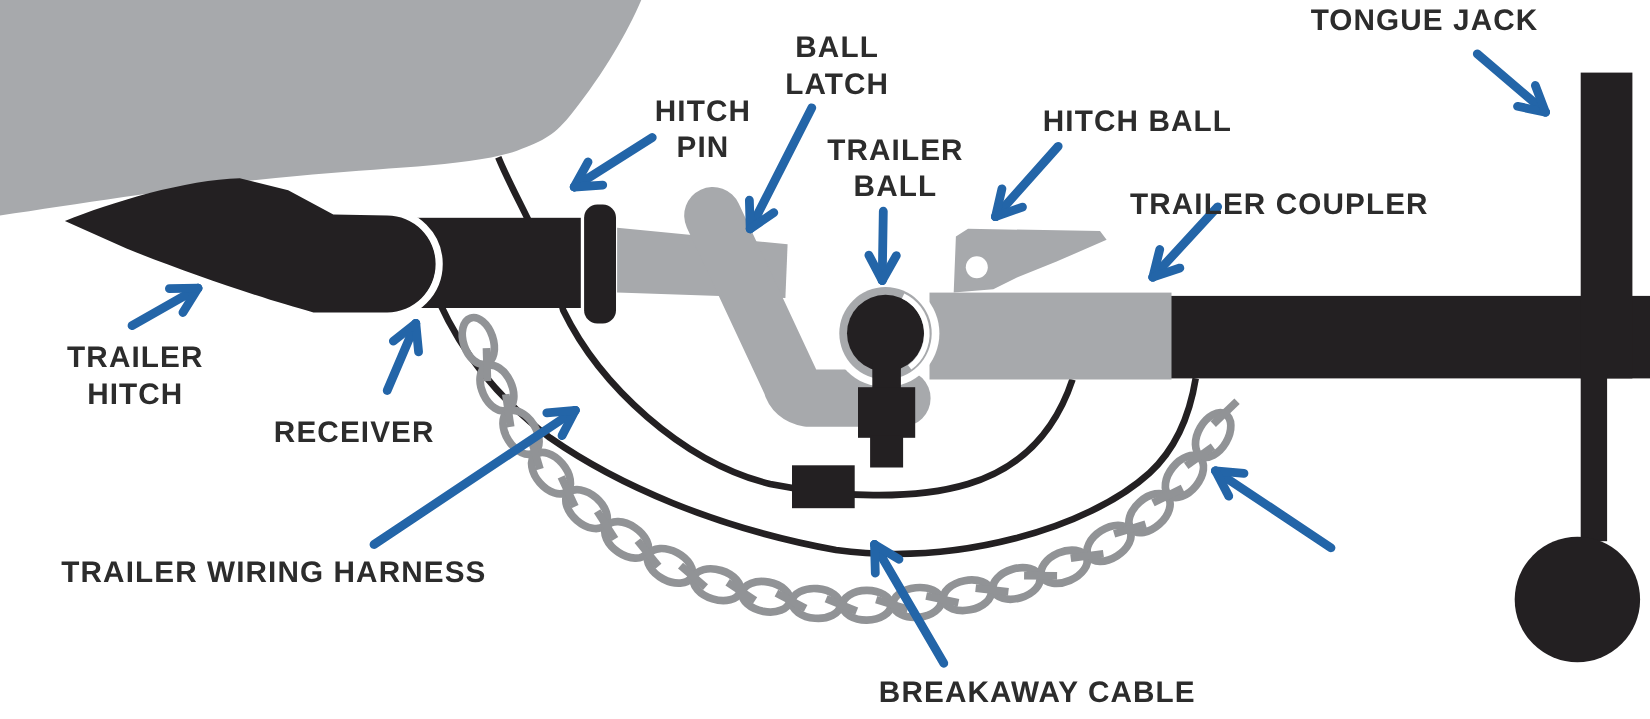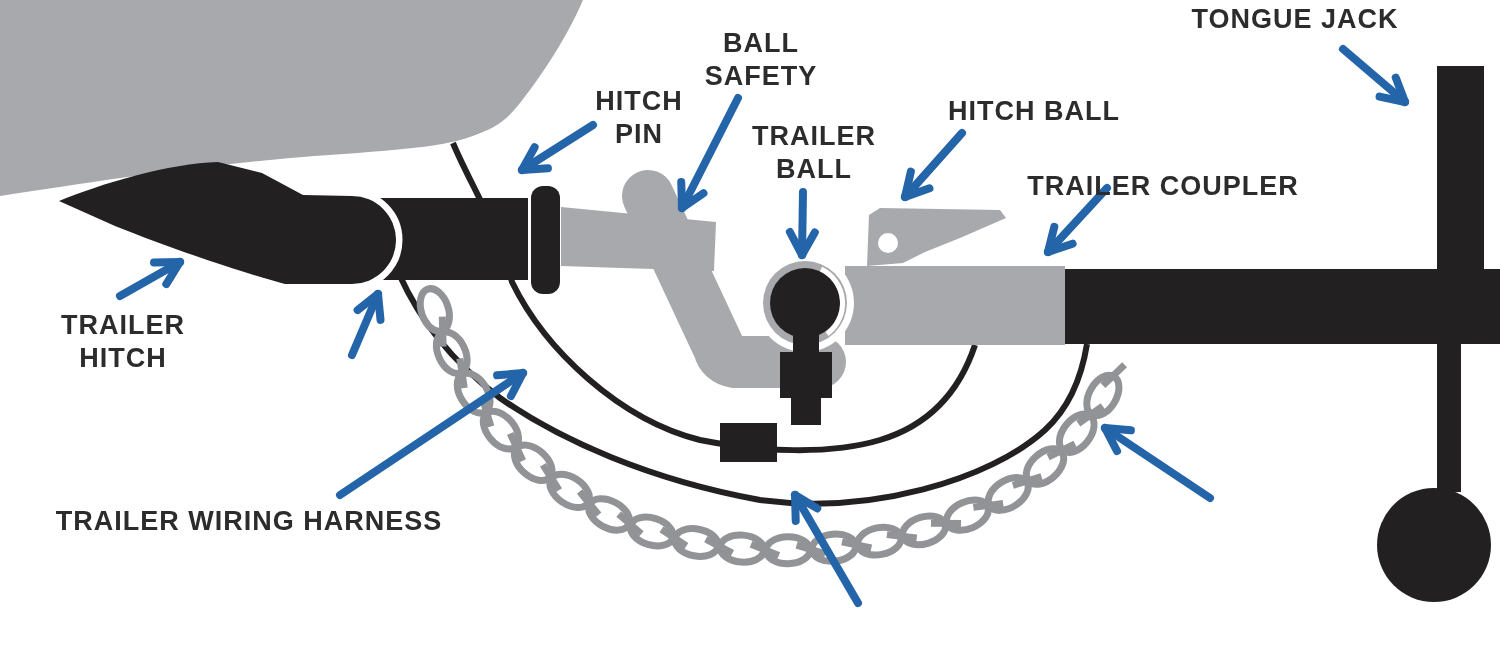--- a/index.html
+++ b/index.html
@@ -165,38 +165,42 @@
           <line x1="795" y1="495" x2="795.729839776733" y2="520.9897544024622" class="arrow"></line>
         </g>
       </g>
   </svg>
 
   <div class="lbl" style="left:123px;top:342px">
     <span>TRAILER</span>
     <span>HITCH</span>
   </div>
   <div class="lbl" style="left:322px;top:393px">
+    <span>RECEIVER</span>
   </div>
   <div class="lbl" style="left:639px;top:118px">
     <span>HITCH</span>
     <span>PIN</span>
   </div>
   <div class="lbl" style="left:761px;top:60px">
     <span>BALL</span>
-    <span>SAFETY</span>
+    <span>LATCH</span>
   </div>
   <div class="lbl" style="left:814px;top:153px">
     <span>TRAILER</span>
     <span>BALL</span>
   </div>
   <div class="lbl" style="left:1034px;top:111px">
     <span>HITCH BALL</span>
   </div>
   <div class="lbl" style="left:1163px;top:186px">
     <span>TRAILER COUPLER</span>
   </div>
   <div class="lbl" style="left:249px;top:521px">
     <span>TRAILER WIRING HARNESS</span>
   </div>
   <div class="lbl" style="left:1295px;top:19px">
     <span>TONGUE JACK</span>
   </div>
+  <div class="lbl" style="left:943px;top:630px">
+    <span>BREAKAWAY CABLE</span>
+  </div>
 </div>
 
 </body></html>

